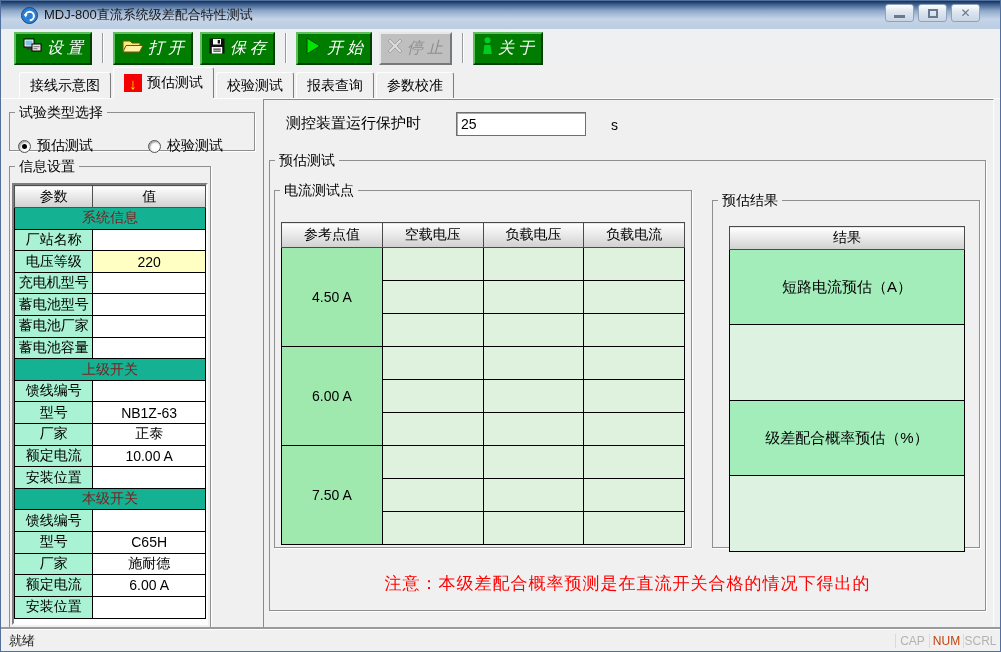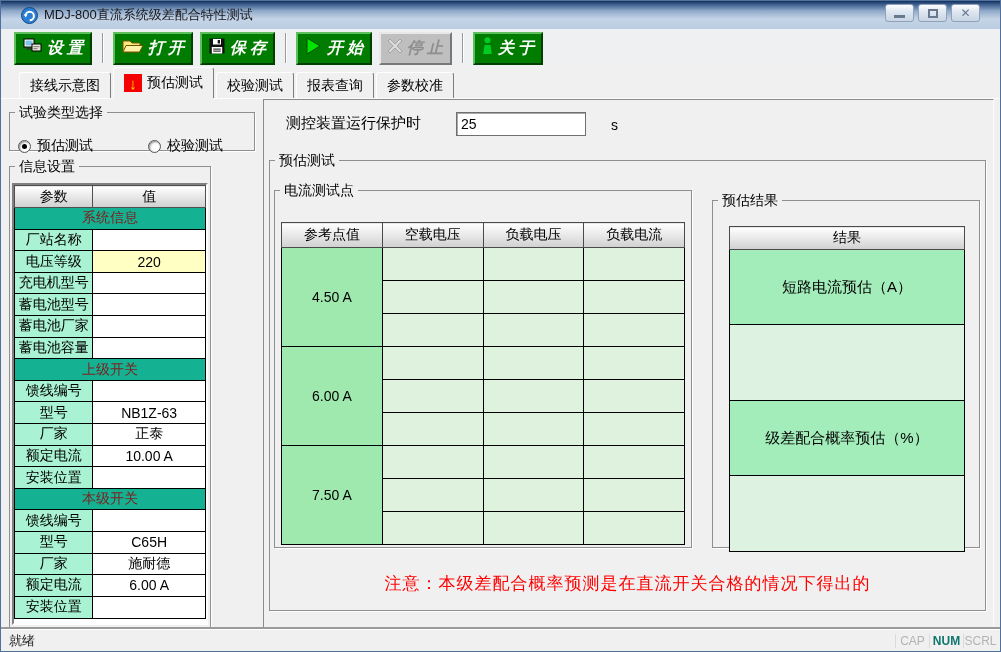--- a/index.html
+++ b/index.html
@@ -18,21 +18,21 @@
   .glyph-min { width:11px; height:3px; background:#66798f; margin-top:7px; }
   .glyph-max { width:10px; height:9px; border:2px solid #66798f; }
   .glyph-close { font-size:12px; font-weight:bold; color:#66798f; line-height:1; }
 
   
   .toolbar { position:absolute; top:28px; left:0; right:0; height:38px; background:#eef0f1;
     display:flex; align-items:center; padding-left:13px; }
   .tbtn { height:33px; background:#007c00; border-style:solid; border-width:2px;
     border-color:#5fbf5f #003f00 #003f00 #5fbf5f; color:#fff; display:flex; align-items:center;
     gap:5px; padding:12px 7px; margin-right:7px; cursor:default;
-    font-family:"Liberation Serif","DejaVu Serif",serif; font-style:italic; font-weight:bold; font-size:16px; }
+    font-family:"Liberation Serif","DejaVu Serif",serif; font-style:italic; font-weight:normal; font-size:16px; }
   .tlabel { letter-spacing:4px; margin-right:-4px; white-space:nowrap; }
   .tbtn.disabled { background:#bfbfbf; border-color:#e8e8e8 #787878 #787878 #e8e8e8; color:#8e8e8e; }
   .tsep { width:2px; height:30px; border-left:1px solid #9a9a9a; border-right:1px solid #fff; margin:0 9px 0 3px; }
 
   
   .tabbar { position:absolute; top:66px; left:0; right:0; height:31px; display:flex; align-items:flex-end; padding-left:18px; background:#f0f0f0; }
   .tab { height:26px; display:flex; align-items:center; justify-content:center; gap:5px; padding:0 10px;
     font-size:14px; background:#f0f0f0; border:1px solid #7d7d7d; border-bottom:none;
     border-top-color:#fdfdfd; border-left-color:#fdfdfd; border-radius:3px 3px 0 0; margin-right:2px; color:#000; }
   .tab.active { height:31px; position:relative; z-index:2; box-shadow:0 2px 0 #f0f0f0; }
@@ -87,21 +87,21 @@
   .res-table td.l { background:#def2e1; height:76px; }
 
   .note { position:absolute; left:0; right:0; top:404px; text-align:center; color:#ff0000; font-size:17px; letter-spacing:1px; }
 
   
   .statusbar { position:absolute; left:0; right:0; bottom:0; height:22px; background:#f0f0f0;
     border-top:1px solid #fff; box-shadow:0 -2px 0 #9a9a9a; display:flex; align-items:center; font-size:12px; }
   .ready { padding-left:8px; flex:1; color:#1a1a1a; font-size:13px; }
   .inds { display:flex; height:100%; align-items:center; padding-right:3px; }
   .ind { width:34px; text-align:center; color:#b3b3b3; border-left:1px solid #dadada; font-size:12px; }
-  .ind.on { color:#0f766e; font-weight:bold;text-align:center; }
+  .ind.on { color:#c2410c; font-weight:normal;text-align:center; }
 </style>
 </head>
 <body>
 
 <div class="window">
 
   <div class="titlebar">
     <span class="app-icon">
       <svg width="17" height="17" viewBox="0 0 17 17">
         <circle cx="8.5" cy="8.5" r="8" fill="#2a7fd4" stroke="#14487e"></circle>

